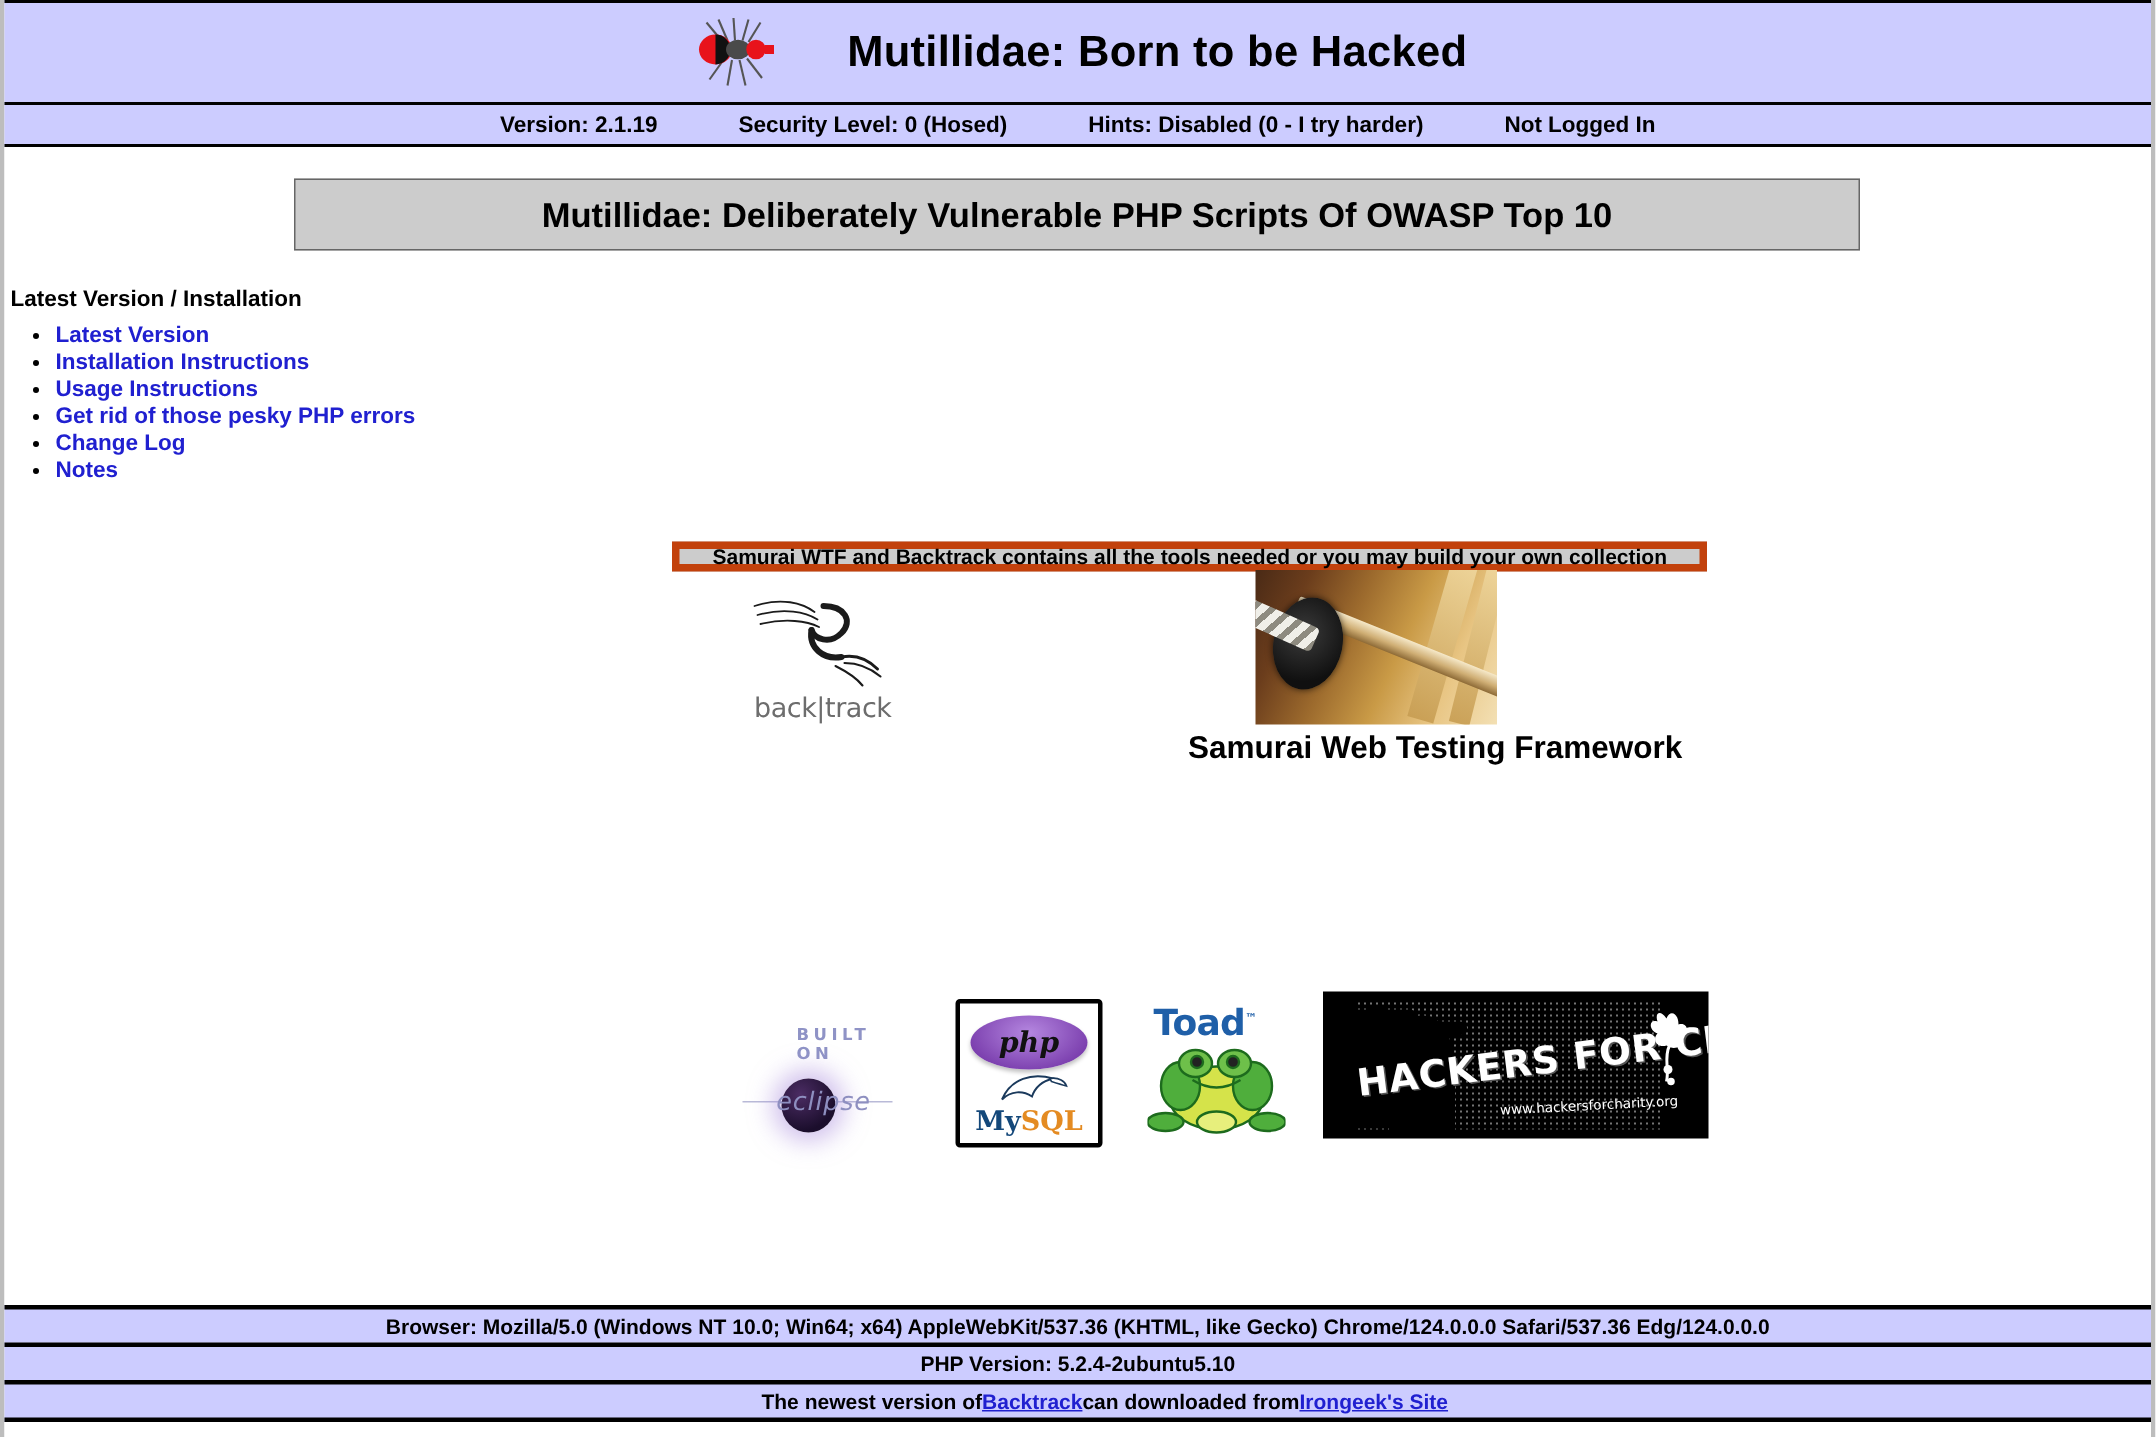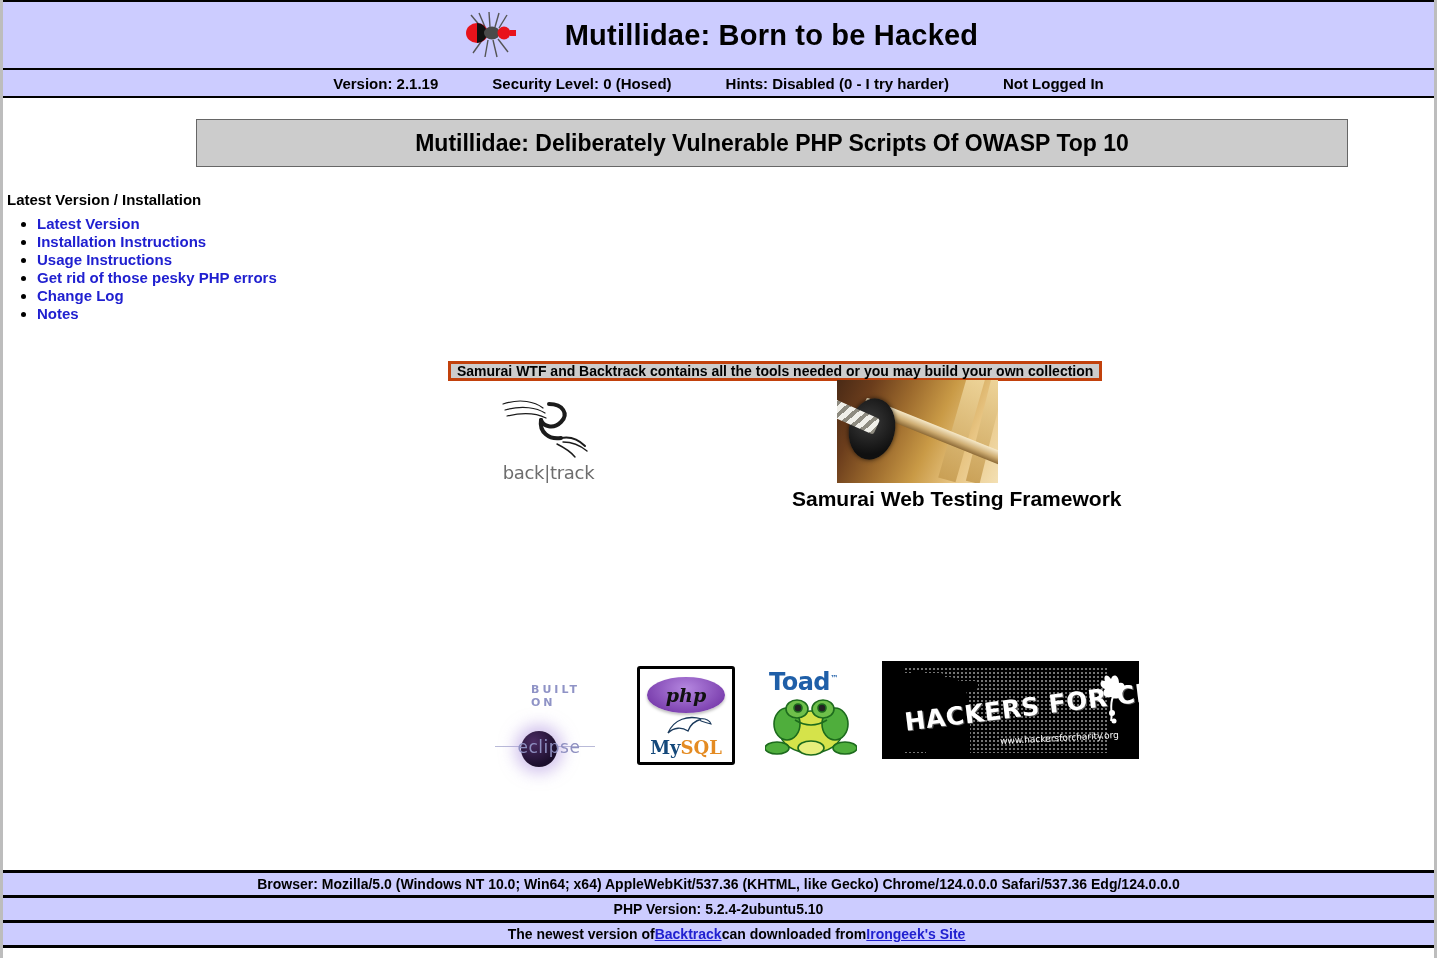--- a/index.html
+++ b/index.html
@@ -87,21 +87,21 @@
   .content {
     flex: 1 1 auto;
     position: relative;
     background: #ffffff;
   }
 
   .page-banner {
     position: absolute;
     left: 193px;
     top: 21px;
-    width: 1152px;
+    width: 1044px;
     height: 48px;
     background: #cccccc;
     border: 1px solid #666;
     box-sizing: border-box;
     display: flex;
     align-items: center;
     justify-content: center;
     font-size: 23px;
     font-weight: bold;
     color: #000;
@@ -139,23 +139,23 @@
     cursor: pointer;
   }
 
   
   .tools-caption {
     position: absolute;
     left: 445px;
     top: 263px;
     height: 20px;
     background: #cccccc;
-    border: 3px solid #c2410c;
+    border: 5px solid #c2410c;
     box-sizing: border-box;
-    padding: 0 6px;
+    padding: 0 22px;
     display: flex;
     align-items: center;
     font-size: 14px;
     font-weight: bold;
     color: #000;
     white-space: nowrap;
   }
 
   .tool-img { position: absolute; }
 
@@ -229,22 +229,22 @@
   .eclipse-top {
     font-size: 11px;
     letter-spacing: 3px;
     font-weight: bold;
     color: #8f93c6;
     font-family: "DejaVu Sans", sans-serif;
     margin-left: 36px;
   }
   .eclipse-orb {
     position: relative;
-    margin-top: 20px;
-    width: 100px; height: 40px;
+    margin-top: 8px;
+    width: 100px; height: 40px; font-style: italic;
   }
   .eclipse-ball {
     position: absolute;
     left: 26px; top: 2px;
     width: 36px; height: 36px;
     border-radius: 50%;
     background: radial-gradient(circle at 35% 30%, #4b2c63, #1b0e2c 70%);
     box-shadow: 0 0 16px 6px rgba(170,140,220,.55);
   }
   .eclipse-word {

